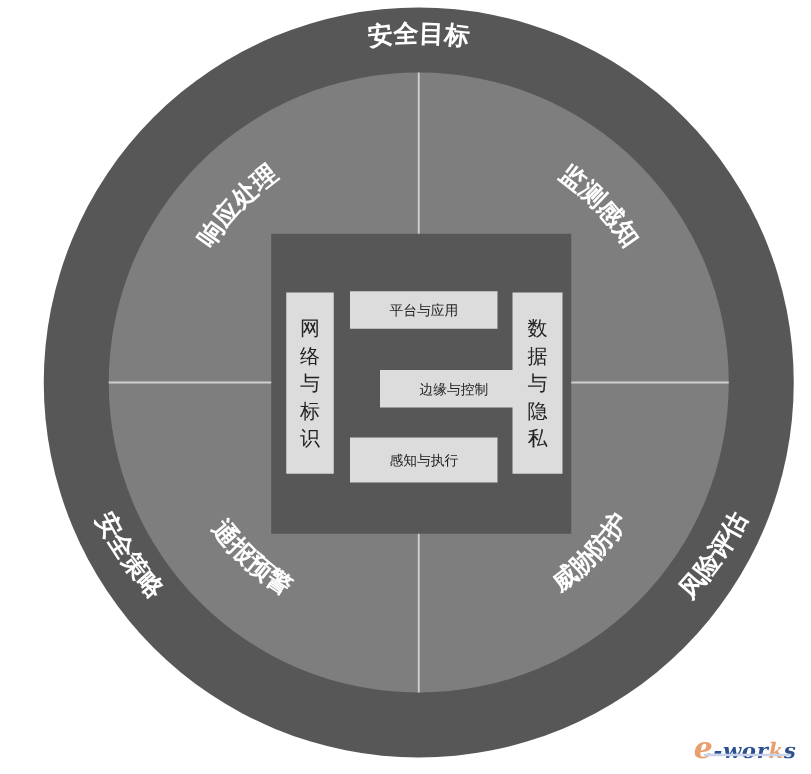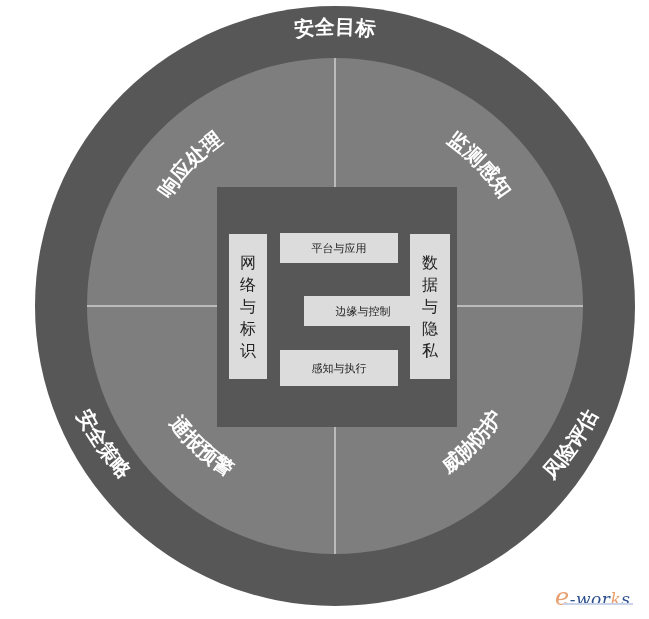--- a/index.html
+++ b/index.html
@@ -6,21 +6,21 @@
   body { width: 649px; height: 619px; position: relative; overflow: hidden;
          font-family: "DejaVu Sans", "Liberation Sans", sans-serif; }
   #stage { position: absolute; left: 0; top: 0; width: 649px; height: 619px; }
   .svgtext { font-family: "DejaVu Sans", "Liberation Sans", sans-serif; font-weight: bold; fill: #ffffff; }
   .box { position: absolute; background: #dcdcdc; color: #222; display: flex;
          align-items: center; justify-content: center;
          font-family: "DejaVu Sans", "Liberation Sans", sans-serif; font-size: 11px; }
   .vbox { flex-direction: column; line-height: 22px; font-size: 16px; }
   .vbox span { display: block; }
   .logo { position: absolute; left: 555px; top: 583px; font-family: "DejaVu Serif", "Liberation Serif", serif;
-          font-style: italic; font-weight: normal; font-size: 17px; color: #2b4f8f; letter-spacing: 0.5px; }
+          font-style: italic; font-weight: bold; font-size: 17px; color: #2b4f8f; letter-spacing: 0.5px; }
   .logo .e { color: #e8a070; font-size: 24px; }
   .logo .k { color: #e8a070; }
   .logo-line { position: absolute; left: 563px; top: 603px; width: 70px; height: 2px; background: #c9d3ea; }
 </style>
 </head>
 <body>
 
 <svg id="stage" width="649" height="619" viewBox="0 0 649 619" xmlns="http://www.w3.org/2000/svg">
   <defs>
 

